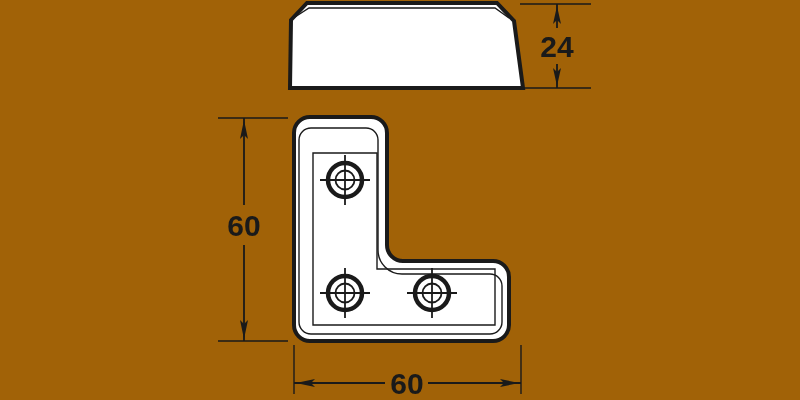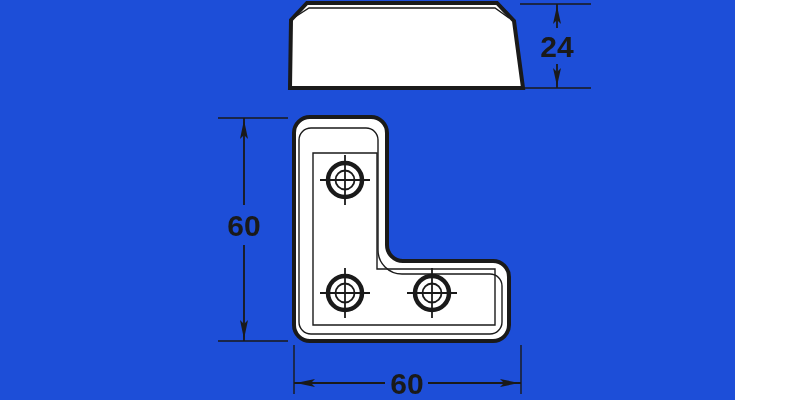--- a/index.html
+++ b/index.html
@@ -6,23 +6,23 @@
   html, body {
     margin: 0;
     padding: 0;
     background: #ffffff;
   }
   body {
     font-family: "Liberation Sans", sans-serif;
   }
   #drawing-root {
     position: relative;
-    width: 735px;
+    width: 800px;
     height: 400px;
-    background: #1d4ed8;
+    background: #a16207;
     overflow: hidden;
   }
   #drawing-svg {
     position: absolute;
     left: 0;
     top: 0;
     display: block;
   }
   .dim-text {
     font-family: "Liberation Sans", sans-serif;

